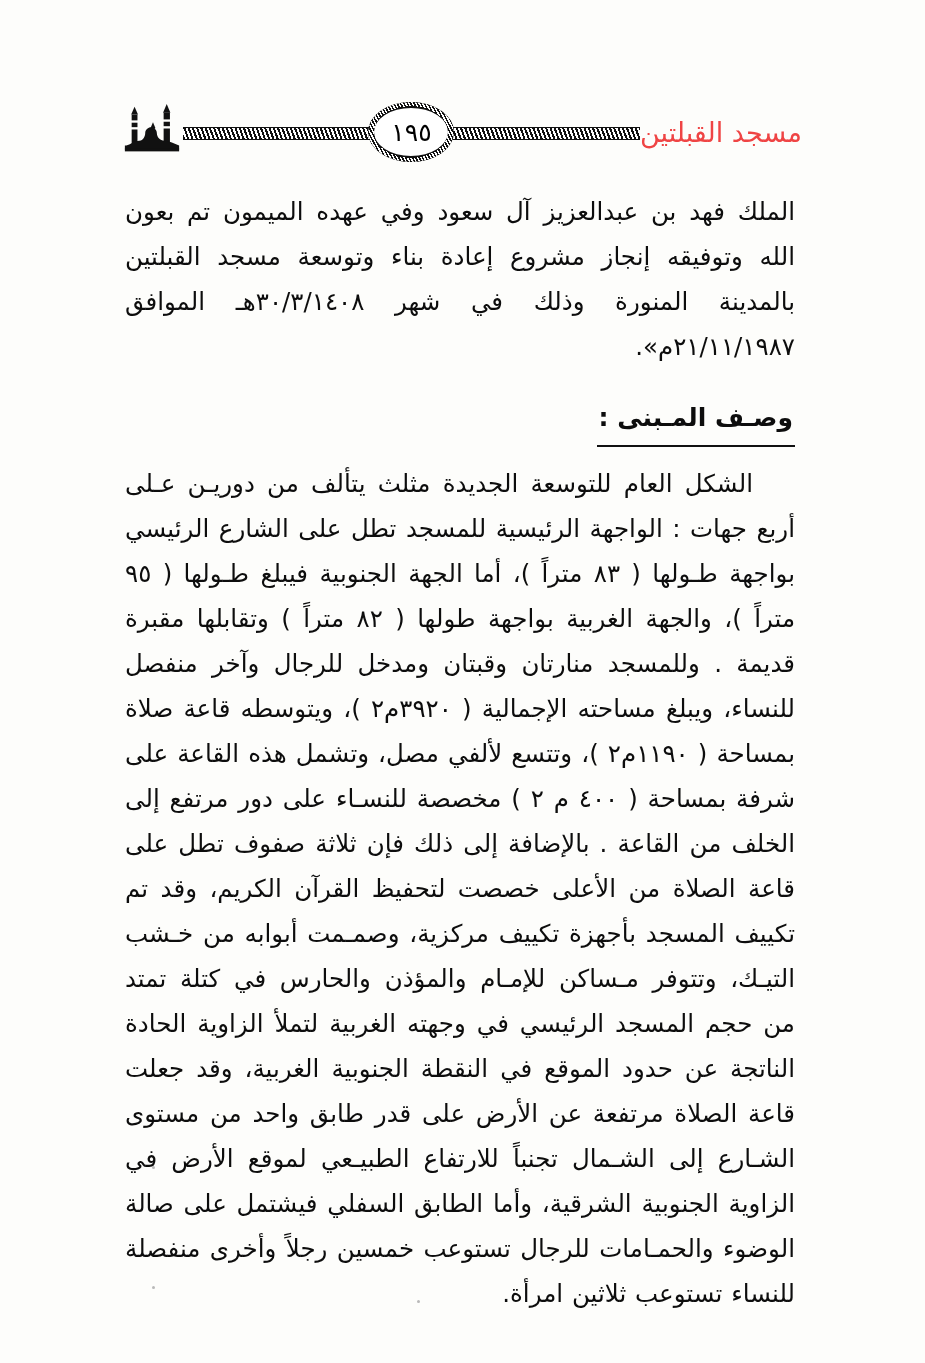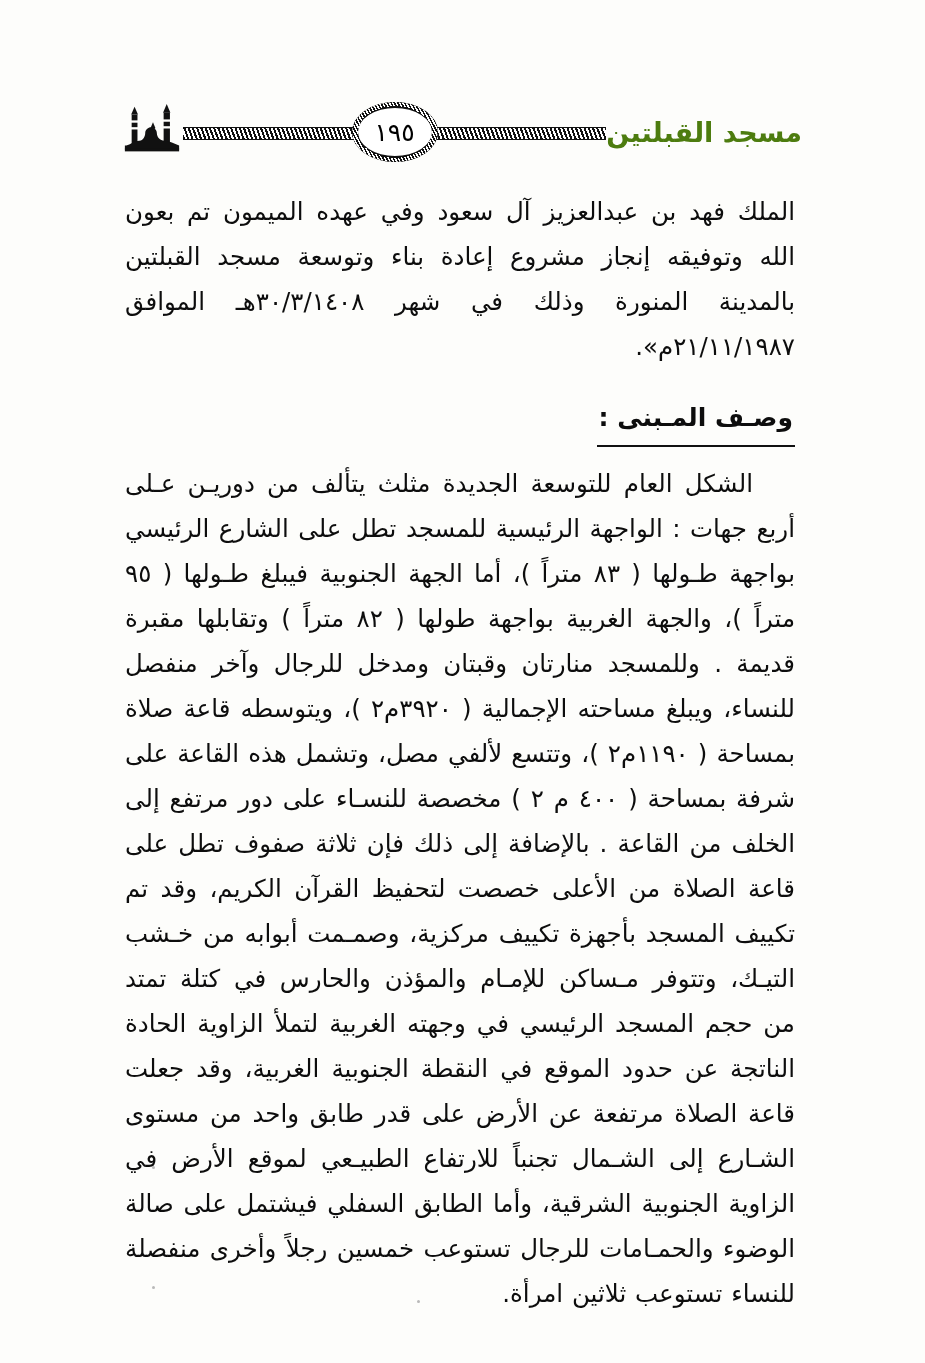--- a/index.html
+++ b/index.html
@@ -102,23 +102,23 @@
     font-family: "DejaVu Sans", "Liberation Sans", sans-serif;
     font-size: 25px;
     line-height: 1;
     color: #000;
     letter-spacing: 1px;
   }
   .header-title {
     flex: 0 0 auto;
     margin-right: 8px;
     font-size: 27px;
-    font-weight: bold;
+    font-weight: normal;
     letter-spacing: -1px;
-    color: #4d7c0f;
+    color: #ef4444;
     white-space: nowrap;
   }
 
   
   .content {
     position: absolute;
     top: 176px;
     right: 130px;
     left: 125px;
     font-size: 24.5px;

